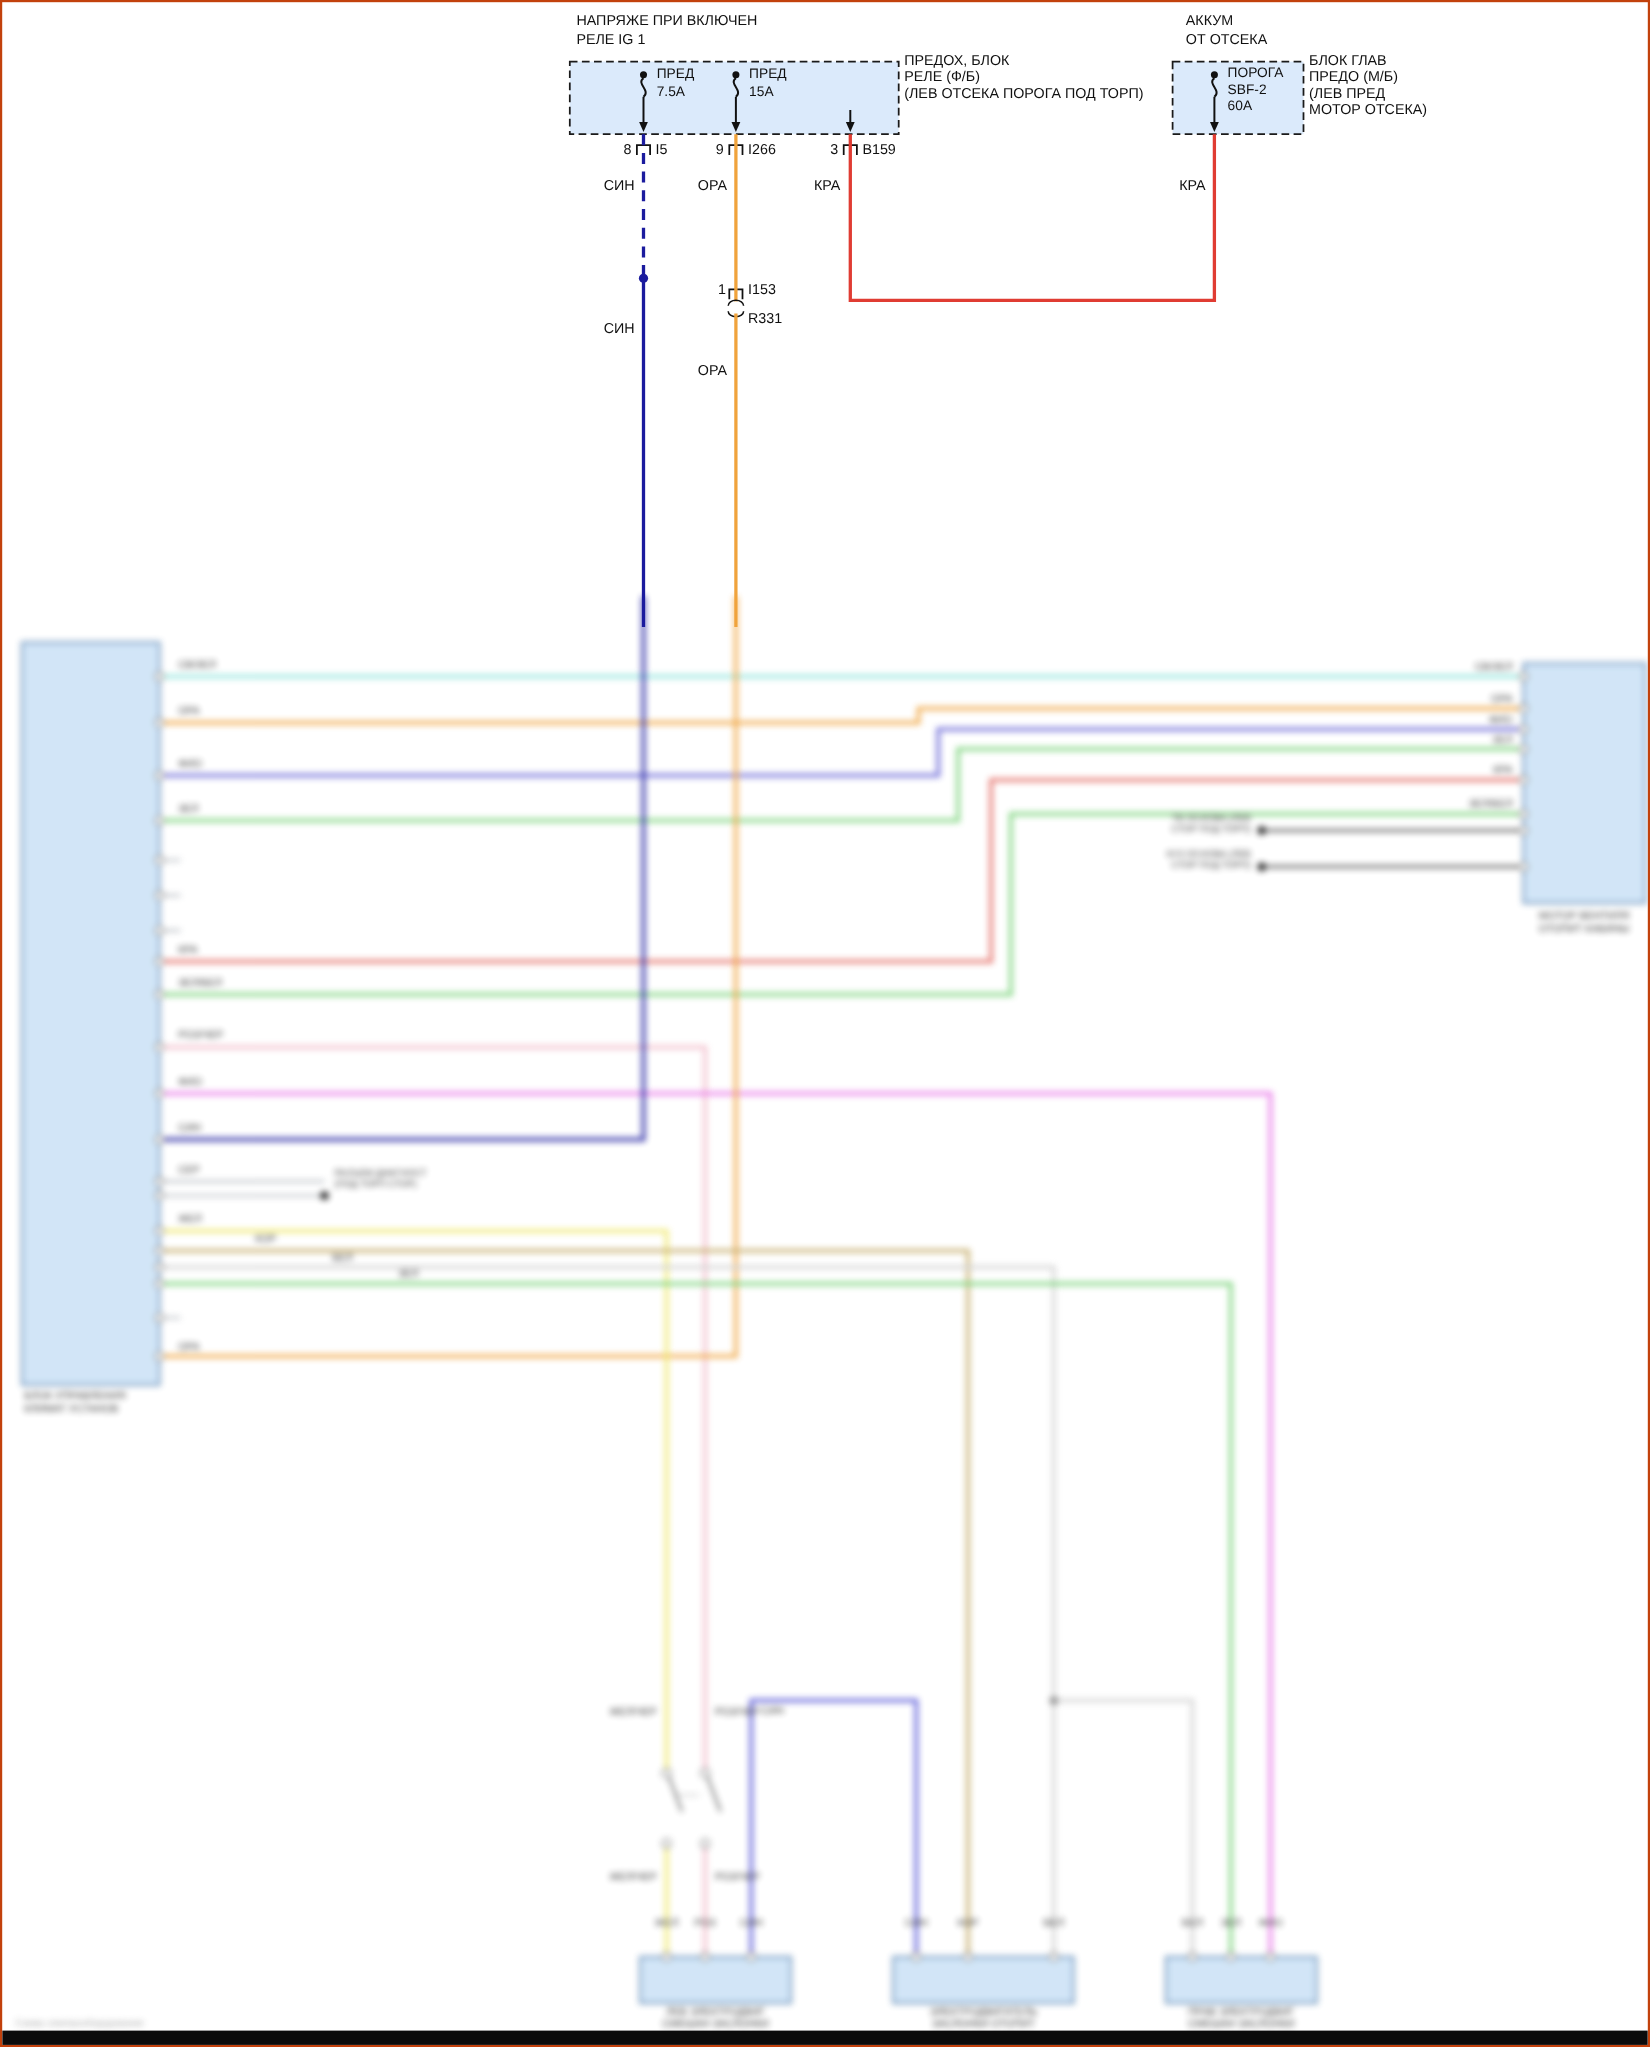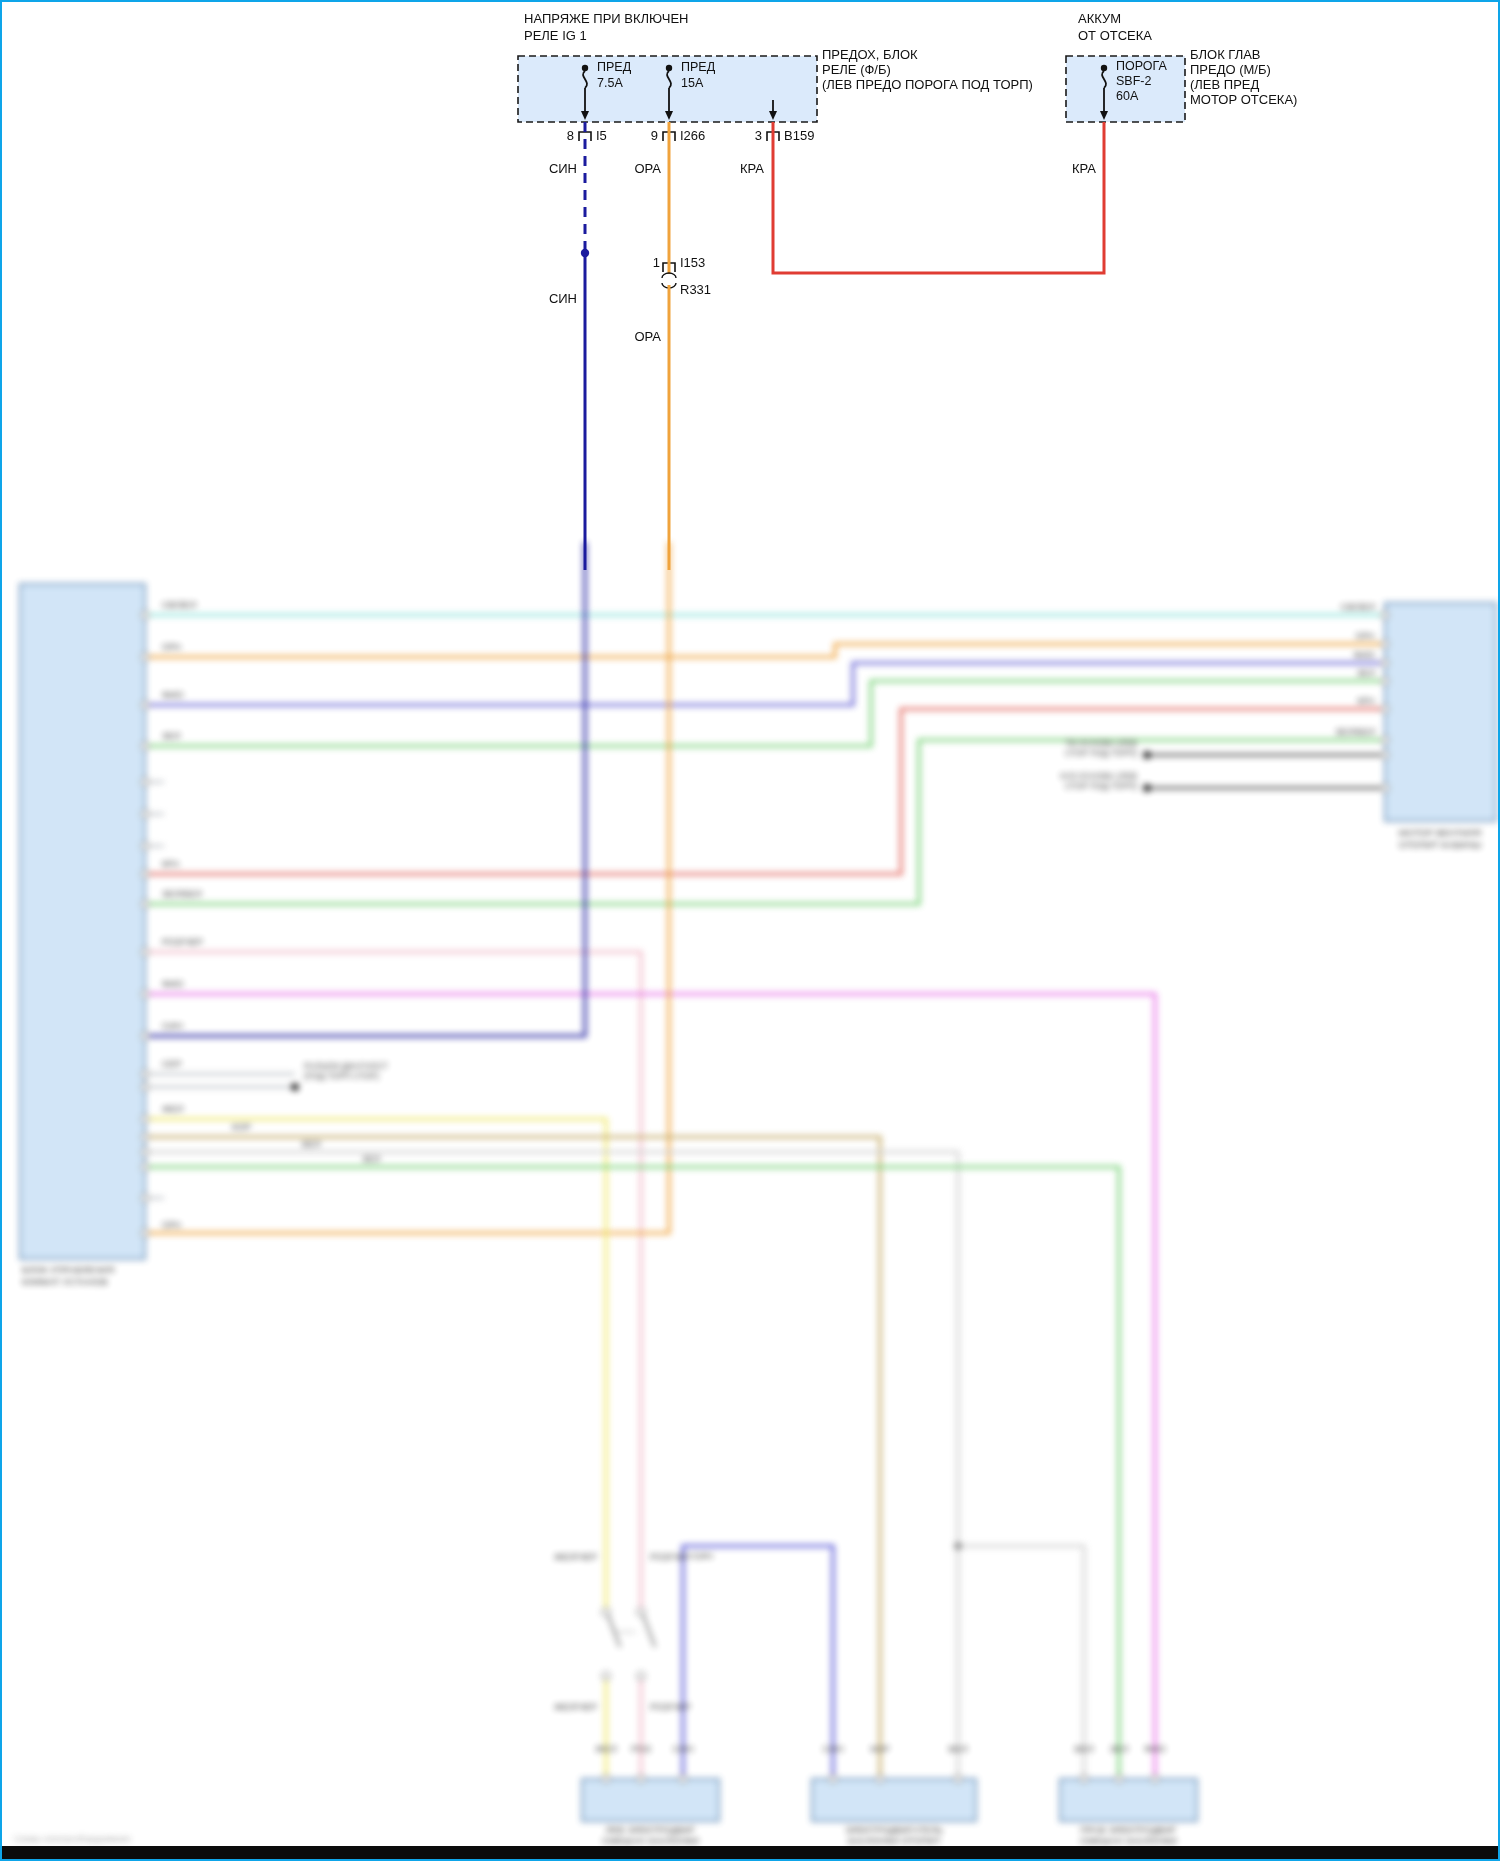--- a/index.html
+++ b/index.html
@@ -1,18 +1,18 @@
 <!DOCTYPE html>
 <html><head>
 <meta charset="utf-8">
 <style>
   html,body{margin:0;padding:0;background:#e8e8e8;}
   #screen{
     position:relative;width:1500px;height:1861px;background:#ffffff;
-    border:2px solid #0ea5e9;box-sizing:border-box;overflow:hidden;
+    border:2px solid #c2410c;box-sizing:border-box;overflow:hidden;
     font-family:"Liberation Sans",sans-serif;
   }
   .layer{position:absolute;left:0;top:0;width:1500px;height:1861px;}
   .blurwrap{position:absolute;left:0;top:0;width:1500px;height:1861px;filter:blur(3.1px);opacity:.93;}
   .lbl{position:absolute;color:#111;white-space:nowrap;line-height:1.12;}
   .f13{font-size:13px;}
   .f12{font-size:12.5px;}
   .tiny{font-size:9.5px;color:#2a2a2a;}
   .tiny8{font-size:8.5px;color:#333;}
   .r{text-align:right;}
@@ -254,21 +254,21 @@
     <div class="lbl f13" style="left:522px;top:10px">НАПРЯЖЕ ПРИ ВКЛЮЧЕН</div>
     <div class="lbl f13" style="left:522px;top:27px">РЕЛЕ IG 1</div>
 
     <div class="lbl f12" style="left:595px;top:58px">ПРЕД</div>
     <div class="lbl f12" style="left:595px;top:74px">7.5А</div>
     <div class="lbl f12" style="left:679px;top:58px">ПРЕД</div>
     <div class="lbl f12" style="left:679px;top:74px">15А</div>
 
     <div class="lbl f13" style="left:820px;top:46px">ПРЕДОХ, БЛОК</div>
     <div class="lbl f13" style="left:820px;top:61px">РЕЛЕ (Ф/Б)</div>
-    <div class="lbl f13" style="left:820px;top:76px">(ЛЕВ ПРЕДО ПОРОГА ПОД ТОРП)</div>
+    <div class="lbl f13" style="left:820px;top:76px">(ЛЕВ ОТСЕКА ПОРОГА ПОД ТОРП)</div>
 
     <div class="lbl f13 r" style="left:552px;top:127px;width:20px">8</div>
     <div class="lbl f13" style="left:594px;top:127px">I5</div>
     <div class="lbl f13 r" style="left:632px;top:127px;width:24px">9</div>
     <div class="lbl f13" style="left:678px;top:127px">I266</div>
     <div class="lbl f13 r" style="left:742px;top:127px;width:18px">3</div>
     <div class="lbl f13" style="left:782px;top:127px">В159</div>
 
     <div class="lbl f13 r" style="left:527px;top:160px;width:48px">СИН</div>
     <div class="lbl f13 r" style="left:611px;top:160px;width:48px">ОРА</div>

